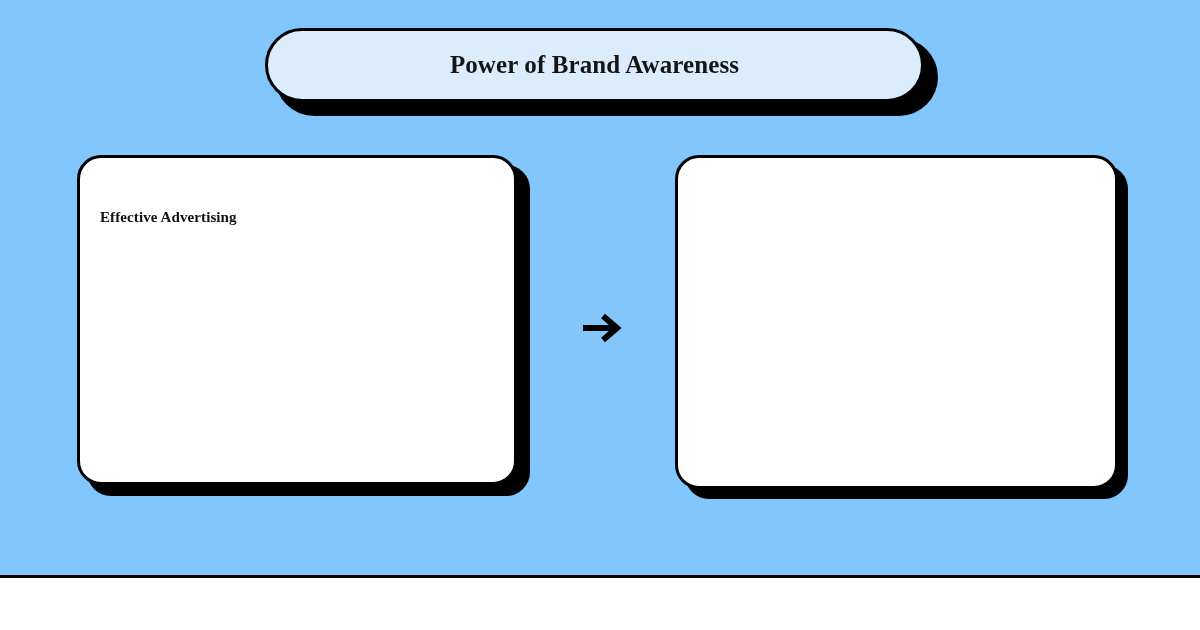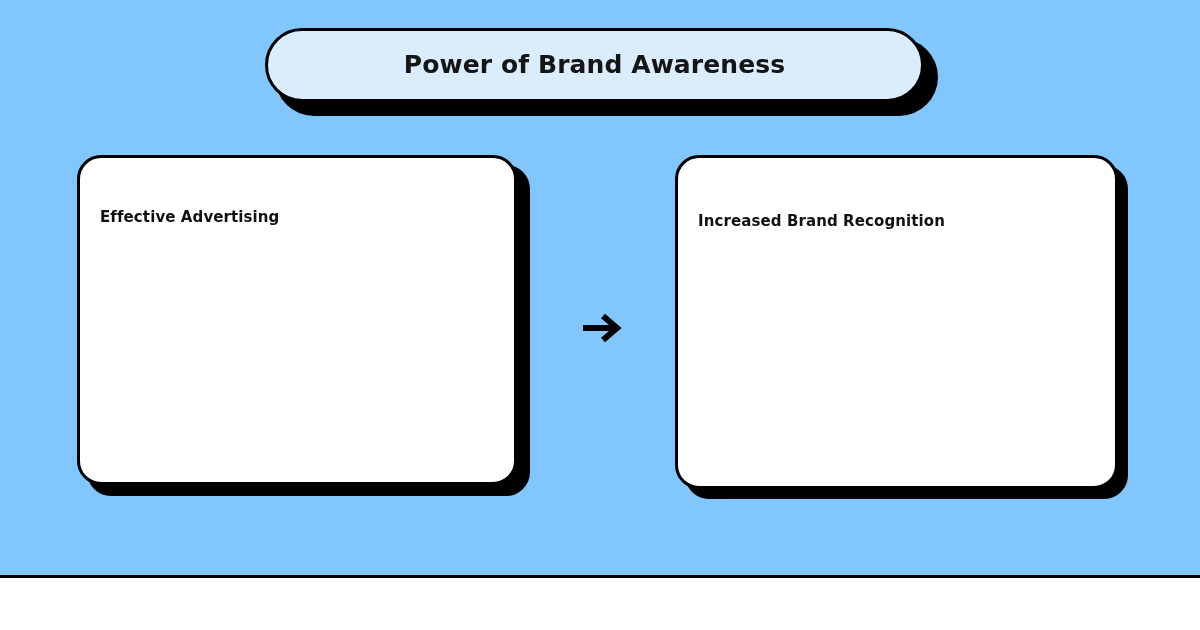--- a/index.html
+++ b/index.html
@@ -12,20 +12,21 @@
     background: #ffffff;
     font-family: "DejaVu Sans", "Liberation Sans", sans-serif;
     overflow: hidden;
   }
 
   #infographic {
     position: relative;
     width: 1200px;
     height: 630px;
     background: #bef264;
+    font-family: Liberation Serif, serif;
   }
 
   
   .canvas {
     position: absolute;
     left: 0;
     top: 0;
     width: 1200px;
     height: 575px;
     background: #81c6fd;
@@ -173,18 +174,17 @@
 
   <div class="arrow">
     <svg width="46" height="46" viewBox="0 0 46 46" aria-hidden="true">
       <line x1="5" y1="23" x2="36" y2="23" stroke="#000000" stroke-width="6" stroke-linecap="butt"></line>
       <polyline points="25,11 39,23 25,35" fill="none" stroke="#000000" stroke-width="6" stroke-linejoin="miter" stroke-linecap="butt"></polyline>
     </svg>
   </div>
 
   <div class="node-shadow node-right-shadow"></div>
   <div class="node-card node-right"></div>
-  <div class="node-label label-right">Increased Brand Recognition</div>
 
   <div class="divider"></div>
   <div class="footer"></div>
 
 </div>
 
 </body></html>

